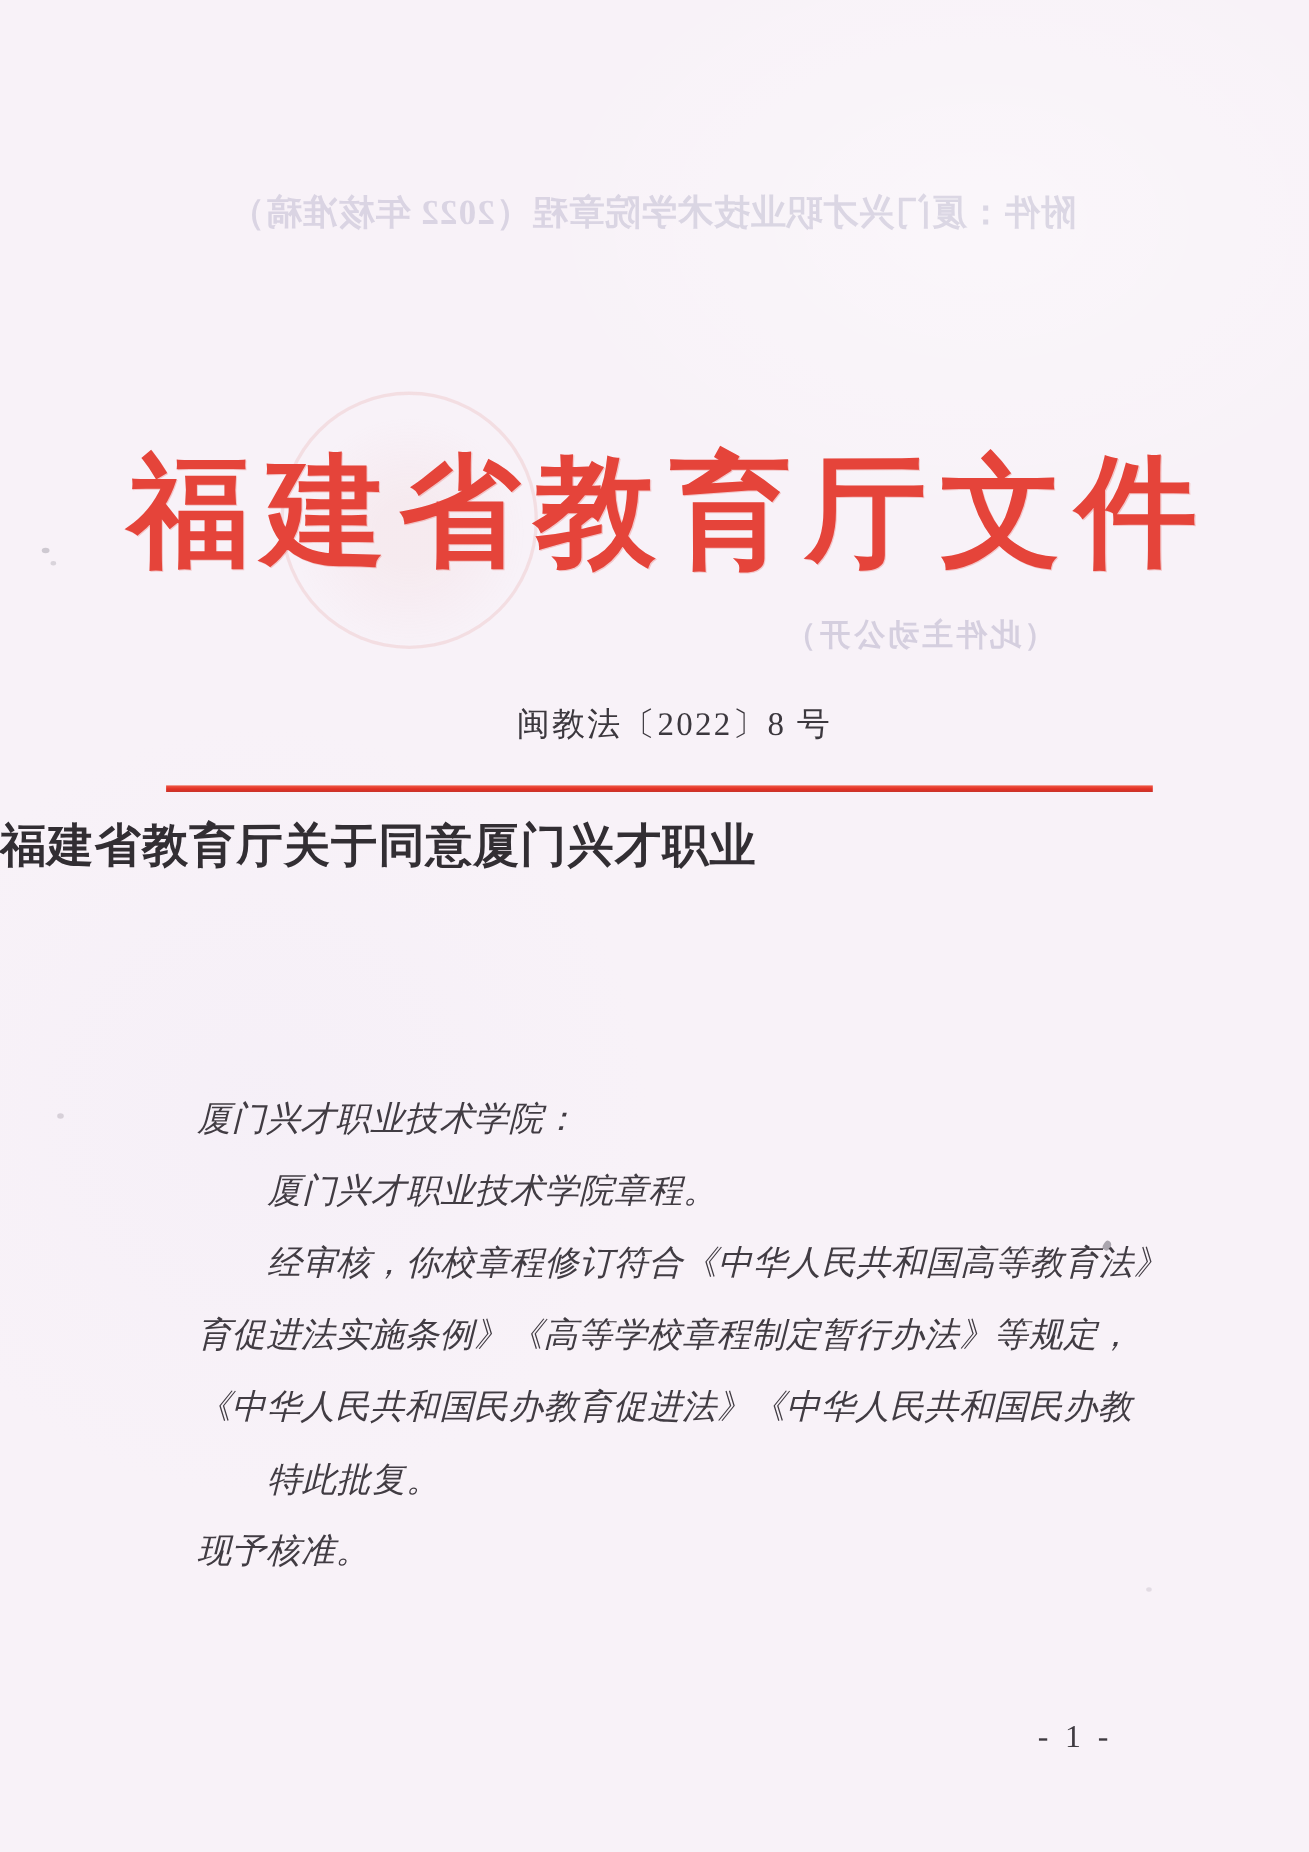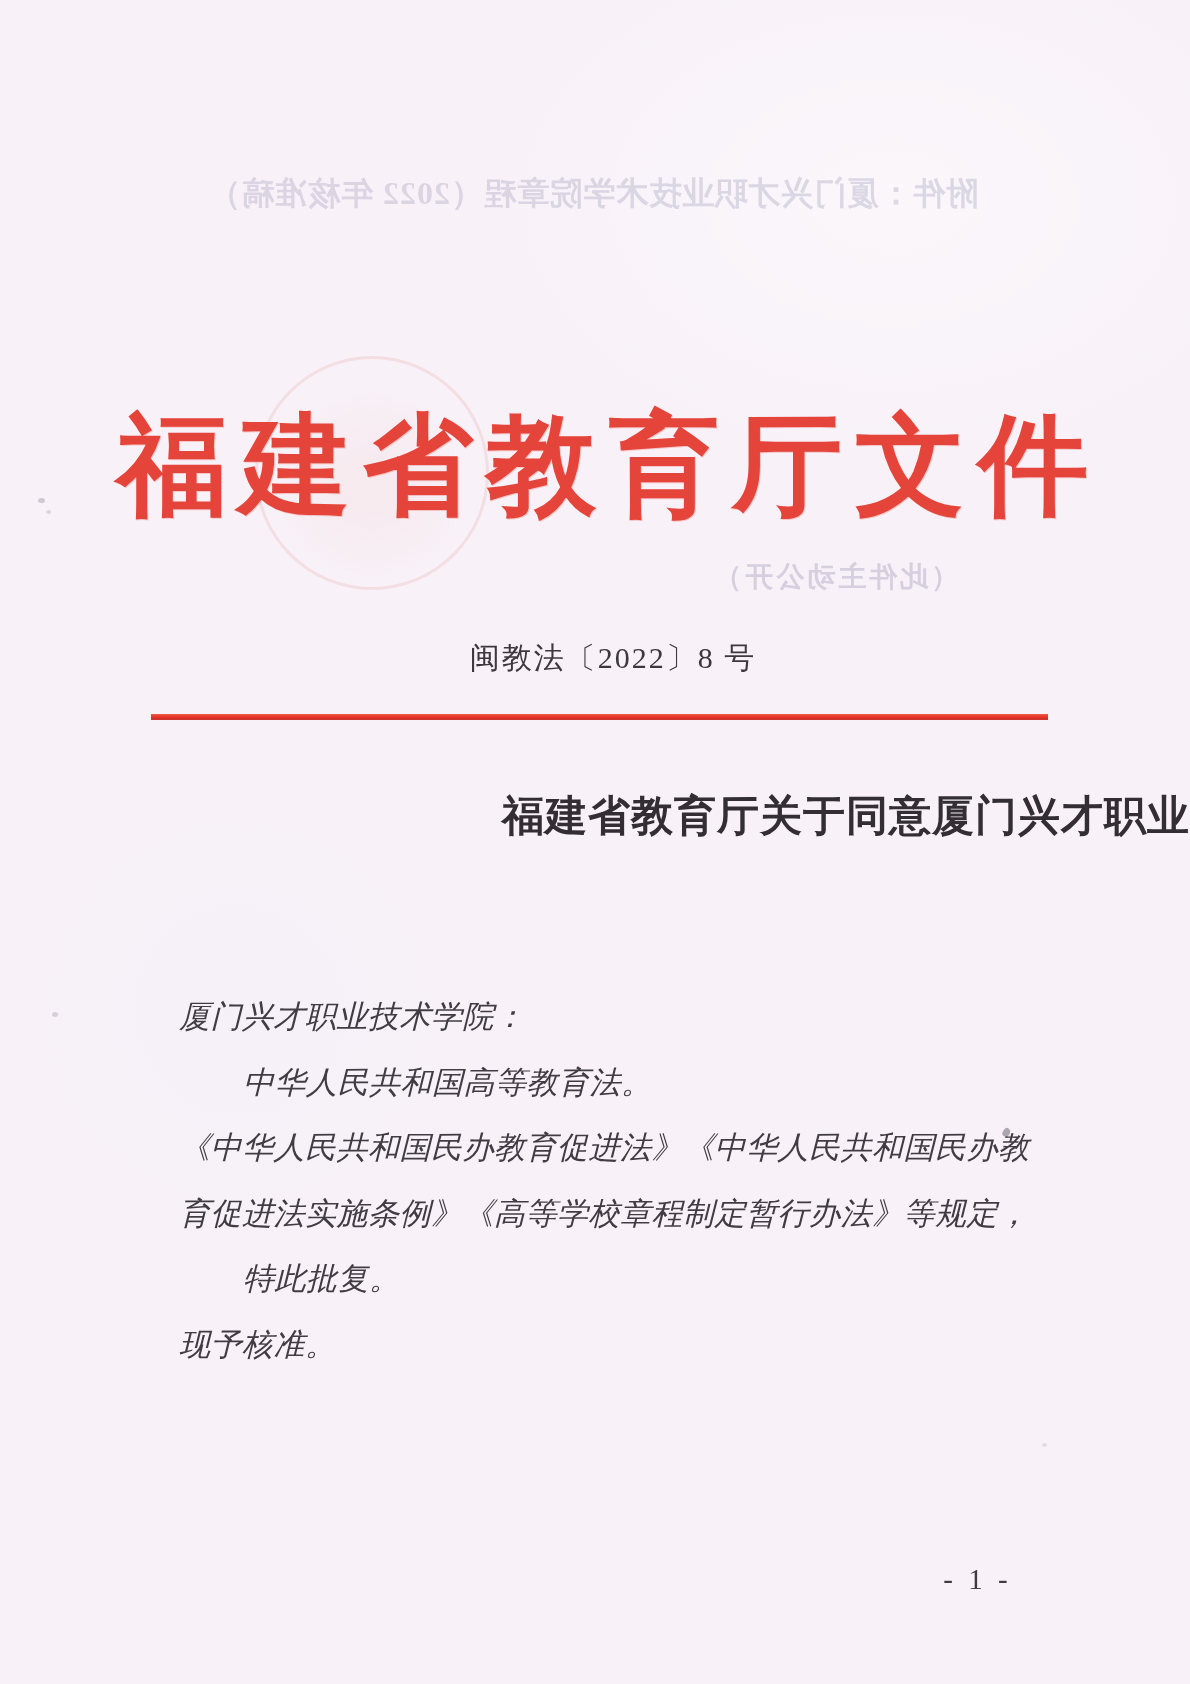--- a/index.html
+++ b/index.html
@@ -78,22 +78,22 @@
 
   .red-rule {
     position: absolute;
     left: 151px; top: 714px;
     width: 897px; height: 6px;
     background: linear-gradient(to bottom, #ef5a47, #e32f24 55%, #c8352c);
   }
 
   .doc-title {
     position: absolute;
-    left: 0; right: 0; top: 771px;
-    text-align: right;
+    left: 0; right: 0; top: 724px;
+    text-align: left;
     font-size: 42px;
     line-height: 89px;
     font-weight: bold;
     color: #322e33;
     letter-spacing: 1px;
     font-family: "Liberation Sans", "DejaVu Sans", sans-serif;
   }
 
   .body-text {
     position: absolute;
@@ -143,23 +143,24 @@
   <div class="doc-number">闽教法〔2022〕8 号</div>
 
   <div class="red-rule"></div>
 
   <div class="doc-title">
     <div>福建省教育厅关于同意厦门兴才职业</div>
   </div>
 
   <div class="body-text">
     <div class="body-line">厦门兴才职业技术学院：</div>
-    <div class="body-line ind">中华人民共和国高等教育法。</div>
+    <div class="body-line ind">厦门兴才职业技术学院章程。</div>
+    <div class="body-line ind">经审核，你校章程修订符合《中华人民共和国高等教育法》</div>
+    <div class="body-line">育促进法实施条例》《高等学校章程制定暂行办法》等规定，</div>
     <div class="body-line">《中华人民共和国民办教育促进法》《中华人民共和国民办教</div>
-    <div class="body-line">育促进法实施条例》《高等学校章程制定暂行办法》等规定，</div>
     <div class="body-line ind">特此批复。</div>
     <div class="body-line">现予核准。</div>
   </div>
 
   <div class="page-number">- 1 -</div>
 
   <div class="speck speck-1"></div>
   <div class="speck speck-2"></div>
   <div class="speck speck-3"></div>
   <div class="speck speck-4"></div>

